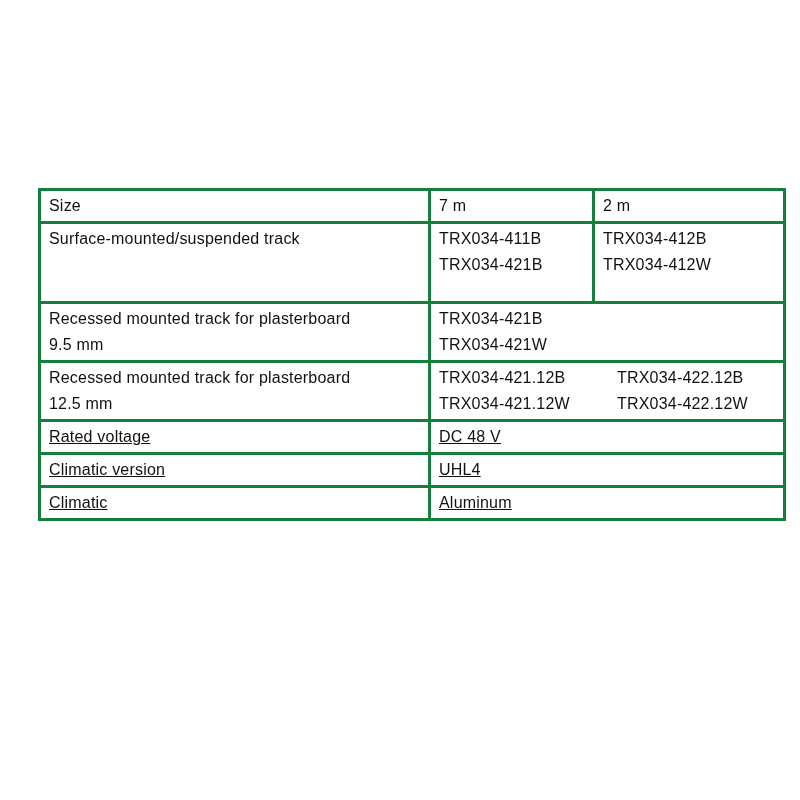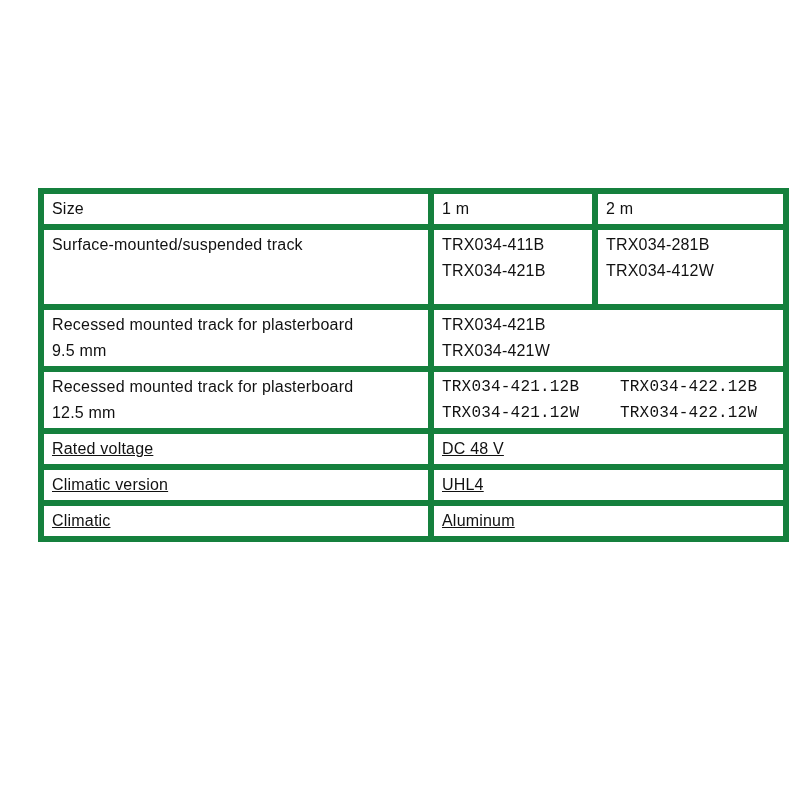--- a/index.html
+++ b/index.html
@@ -22,71 +22,71 @@
   }
   table.spec-table {
     border-collapse: collapse;
     table-layout: fixed;
     width: 745px;
     font-size: 16px;
     letter-spacing: 0.2px;
     color: #111111;
   }
   table.spec-table td {
-    border: 6px solid #15803d;
+    border: 3px solid #15803d;
     vertical-align: top;
     padding: 2px 8px 2px 8px;
     line-height: 26px;
     overflow: hidden;
     white-space: nowrap;
   }
   tr.r-header  { height: 30px; }
   tr.r-surface { height: 80px; }
   tr.r-rec95   { height: 55px; }
   tr.r-rec125  { height: 52px; }
   tr.r-simple  { height: 33px; text-decoration: underline; }
   .line { display: block; }
   .val-groups { display: flex; flex-direction: row; }
-  .val-group { display: inline-block; font-family: Liberation Mono, monospace; }
+  .val-group { display: inline-block; }
   .val-group.first { min-width: 178px; }
 </style>
 </head>
 <body>
 
 <div class="table-wrap">
   <table class="spec-table">
     <colgroup>
       <col style="width:390px">
       <col style="width:164px">
       <col style="width:191px">
     </colgroup>
 
     <tbody>
         <tr class="r-header">
       <td>
         <span>Size</span>
       </td>
       <td>
-        <span>1 m</span>
+        <span>7 m</span>
       </td>
       <td>
         <span>2 m</span>
       </td>
     </tr>
 
     <tr class="r-surface">
       <td>
         <span>Surface-mounted/suspended track</span>
       </td>
       <td>
         <span class="line">TRX034-411B</span>
         <span class="line">TRX034-421B</span>
       </td>
       <td>
-        <span class="line">TRX034-281B</span>
+        <span class="line">TRX034-412B</span>
         <span class="line">TRX034-412W</span>
       </td>
     </tr>
 
     <tr class="r-rec95">
       <td>
         <span class="line">Recessed mounted track for plasterboard</span>
         <span class="line">9.5 mm</span>
       </td>
       <td colspan="2">

